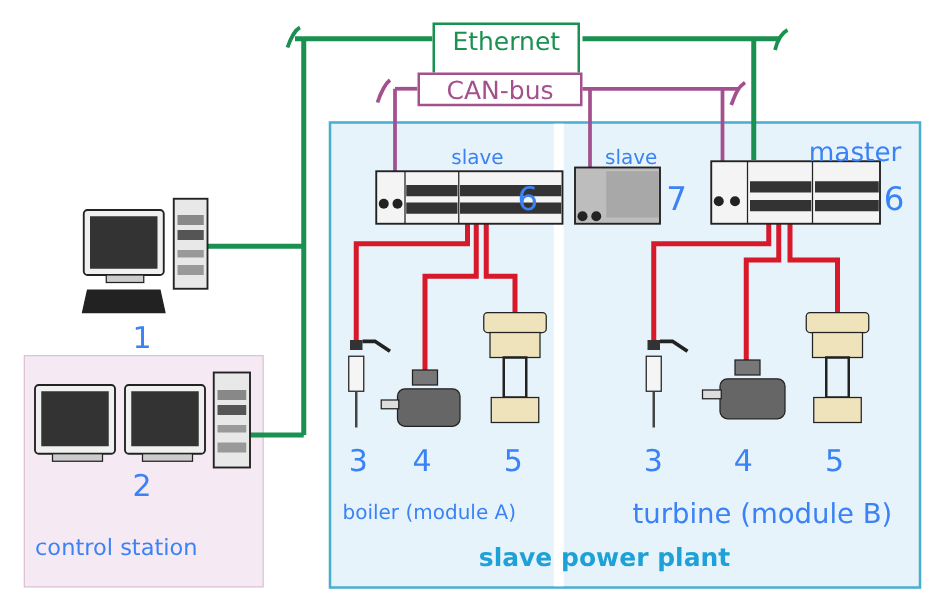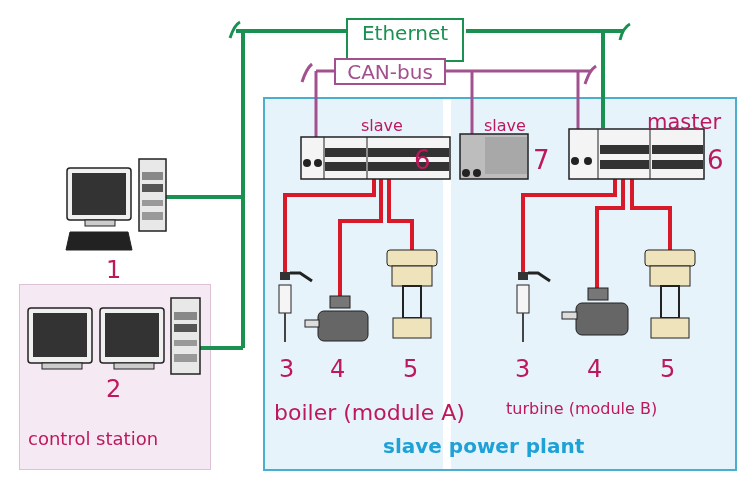--- a/index.html
+++ b/index.html
@@ -1,18 +1,18 @@
 <!DOCTYPE html>
 <html><head>
 <meta charset="utf-8">
 <style>
   html,body{margin:0;padding:0;background:#ffffff;}
   body{width:755px;height:488px;position:relative;overflow:hidden;font-family:"DejaVu Sans",sans-serif;}
   .abs{position:absolute;}
-  .lbl{position:absolute;color:#be185d;font-family:"DejaVu Sans",sans-serif;white-space:nowrap;}
+  .lbl{position:absolute;color:#3b82f6;font-family:"DejaVu Sans",sans-serif;white-space:nowrap;}
   .num{font-size:24px;}
   svg{position:absolute;left:0;top:0;}
 </style>
 </head>
 <body>
 
 <div class="abs" style="left:19px;top:284px;width:192px;height:186px;background:#f5e9f3;border:1px solid #dcc2d6;box-sizing:border-box;"></div>
 <div class="abs" style="left:263px;top:97px;width:474px;height:374px;background:#e6f3fb;border:2px solid #4aaecf;box-sizing:border-box;"></div>
 <div class="abs" style="left:443px;top:99px;width:8px;height:370px;background:#ffffff;"></div>
 
@@ -139,35 +139,35 @@
   </g>
   <g>
     <rect x="645" y="250" width="50" height="16" rx="3" fill="#efe3bc" stroke="#222"></rect>
     <rect x="650" y="266" width="40" height="20" fill="#efe3bc" stroke="#222"></rect>
     <rect x="661" y="286" width="18" height="32" fill="none" stroke="#222" stroke-width="2"></rect>
     <rect x="651" y="318" width="38" height="20" fill="#efe3bc" stroke="#222"></rect>
   </g>
 </svg>
 
 <div class="abs" style="left:346px;top:18px;width:118px;height:44px;border:2px solid #1a9150;background:#fff;color:#1a9150;font-size:20px;text-align:center;line-height:26px;box-sizing:border-box;">Ethernet</div>
-<div class="abs" style="left:334px;top:58px;width:112px;height:27px;border:2px solid #a3508f;background:#fff;color:#a3508f;font-size:20px;text-align:center;line-height:24px;box-sizing:border-box;">CAN-bus</div>
+<div class="abs" style="left:334px;top:58px;width:132px;height:27px;border:2px solid #a3508f;background:#fff;color:#a3508f;font-size:20px;text-align:center;line-height:24px;box-sizing:border-box;">CAN-bus</div>
 
 <div class="lbl num" style="left:106px;top:256px;">1</div>
 <div class="lbl num" style="left:106px;top:375px;">2</div>
 <div class="lbl" style="left:28px;top:428px;font-size:18px;">control station</div>
 
 <div class="lbl" style="left:361px;top:116px;font-size:16px;">slave</div>
 <div class="lbl num" style="left:414px;top:145px;font-size:26px;">6</div>
 <div class="lbl" style="left:484px;top:116px;font-size:16px;">slave</div>
 <div class="lbl num" style="left:533px;top:145px;font-size:26px;">7</div>
 <div class="lbl" style="left:647px;top:110px;font-size:21px;">master</div>
 <div class="lbl num" style="left:707px;top:145px;font-size:26px;">6</div>
 
 <div class="lbl num" style="left:279px;top:355px;">3</div>
 <div class="lbl num" style="left:330px;top:355px;">4</div>
 <div class="lbl num" style="left:403px;top:355px;">5</div>
 <div class="lbl num" style="left:515px;top:355px;">3</div>
 <div class="lbl num" style="left:587px;top:355px;">4</div>
 <div class="lbl num" style="left:660px;top:355px;">5</div>
 
-<div class="lbl" style="left:274px;top:400px;font-size:22px;">boiler (module A)</div>
-<div class="lbl" style="left:506px;top:399px;font-size:16px;">turbine (module B)</div>
+<div class="lbl" style="left:274px;top:400px;font-size:16px;">boiler (module A)</div>
+<div class="lbl" style="left:506px;top:399px;font-size:22px;">turbine (module B)</div>
 <div class="lbl" style="left:383px;top:434px;font-size:20px;font-weight:bold;color:#1ea1d6;">slave power plant</div>
 
 </body></html>

